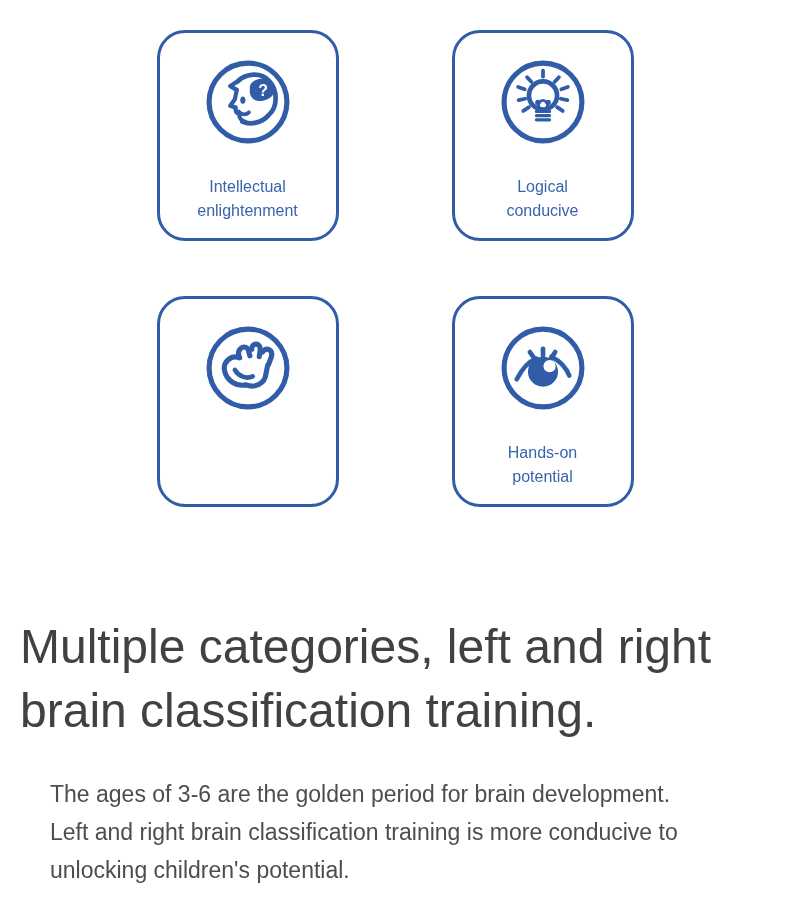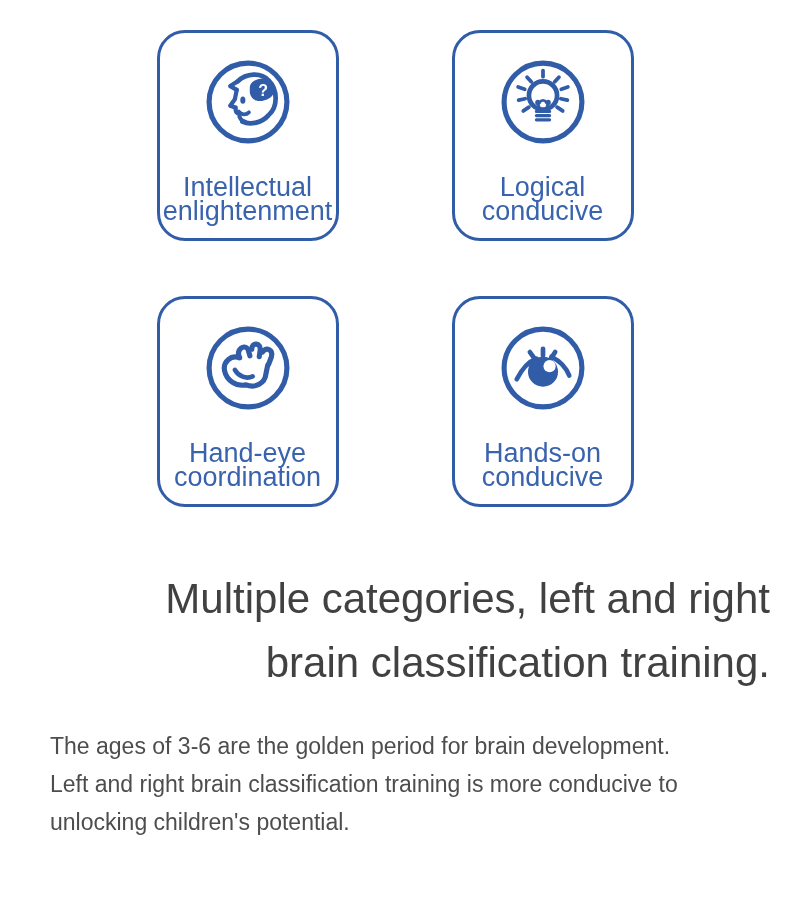--- a/index.html
+++ b/index.html
@@ -31,33 +31,33 @@
     display:flex;
     flex-direction:column;
     align-items:center;
     padding:24px 8px 15px;
     background:#fff;
   }
   .icon-wrap{width:90px;height:90px;flex:0 0 auto;}
   .icon-wrap svg{width:90px;height:90px;display:block;}
   .card-label{
     margin-top:auto;
-    font-size:27px;
+    font-size:16px;
     line-height:24px;
     color:var(--label-blue);
     text-align:center;
     white-space:pre-line;
   }
   .main-heading{
-    margin:60px 20px 0;
-    font-size:42px;
+    margin:108px 20px 0;
+    font-size:48px;
     font-weight:400;
     line-height:64px;
     color:var(--heading-gray);
-    text-align:right;
+    text-align:left;
     white-space:pre-line;
   }
   .main-paragraph{
     margin:32px 50px 0;
     font-size:23px;
     line-height:38px;
     color:var(--body-gray);
     text-align:left;
     white-space:pre-line;
   }
@@ -117,37 +117,35 @@
       <div class="icon-wrap">
         <svg viewBox="0 0 96 96" aria-hidden="true">
           <circle class="stroke" cx="48" cy="48" r="41.5" stroke-width="5.5"></circle>
           <path class="stroke" stroke-width="5.5" d="M39 37 C30 34 21 41 23 51 C25 61 35 68 46 66 C56 70 66 64 67 55 L69 45"></path>
           <path class="stroke" stroke-width="5.5" d="M39 37 C35 28 44 22 48 28 L50 35"></path>
           <path class="stroke" stroke-width="5.5" d="M52 28 C52 20 62 21 61 29 L60 36"></path>
           <path class="stroke" stroke-width="5.5" d="M63.5 31 C68 25 75 29 73 36 L70 44"></path>
           <path class="stroke" stroke-width="5" d="M34 50 C38 57 46 60 53 57"></path>
         </svg>
       </div>
-      <div class="card-label">Hand-eye
-coordination</div>
     </div>
 
     <div class="card">
       <div class="icon-wrap">
         <svg viewBox="0 0 96 96" aria-hidden="true">
           <circle class="stroke" cx="48" cy="48" r="41.5" stroke-width="5.5"></circle>
           <path class="stroke" stroke-width="5" d="M20 60 C26 48 33 41 41 38"></path>
           <path class="stroke" stroke-width="5" d="M76 56 C72 46 65 40 57 36"></path>
           <path class="stroke" stroke-width="5" d="M34 31 L39 38 M48 27.5 L48 35 M61 31 L56.5 38"></path>
           <circle class="fillb" cx="48" cy="52" r="16"></circle>
           <circle cx="55" cy="46" r="6.5" fill="#ffffff"></circle>
         </svg>
       </div>
       <div class="card-label">Hands-on
-conducive</div>
+potential</div>
     </div>
 
   </section>
 
   <h1 class="main-heading">Multiple categories, left and right
 brain classification training.</h1>
 
   <p class="main-paragraph">The ages of 3-6 are the golden period for brain development.
 Left and right brain classification training is more conducive to
 unlocking children's potential.</p>

